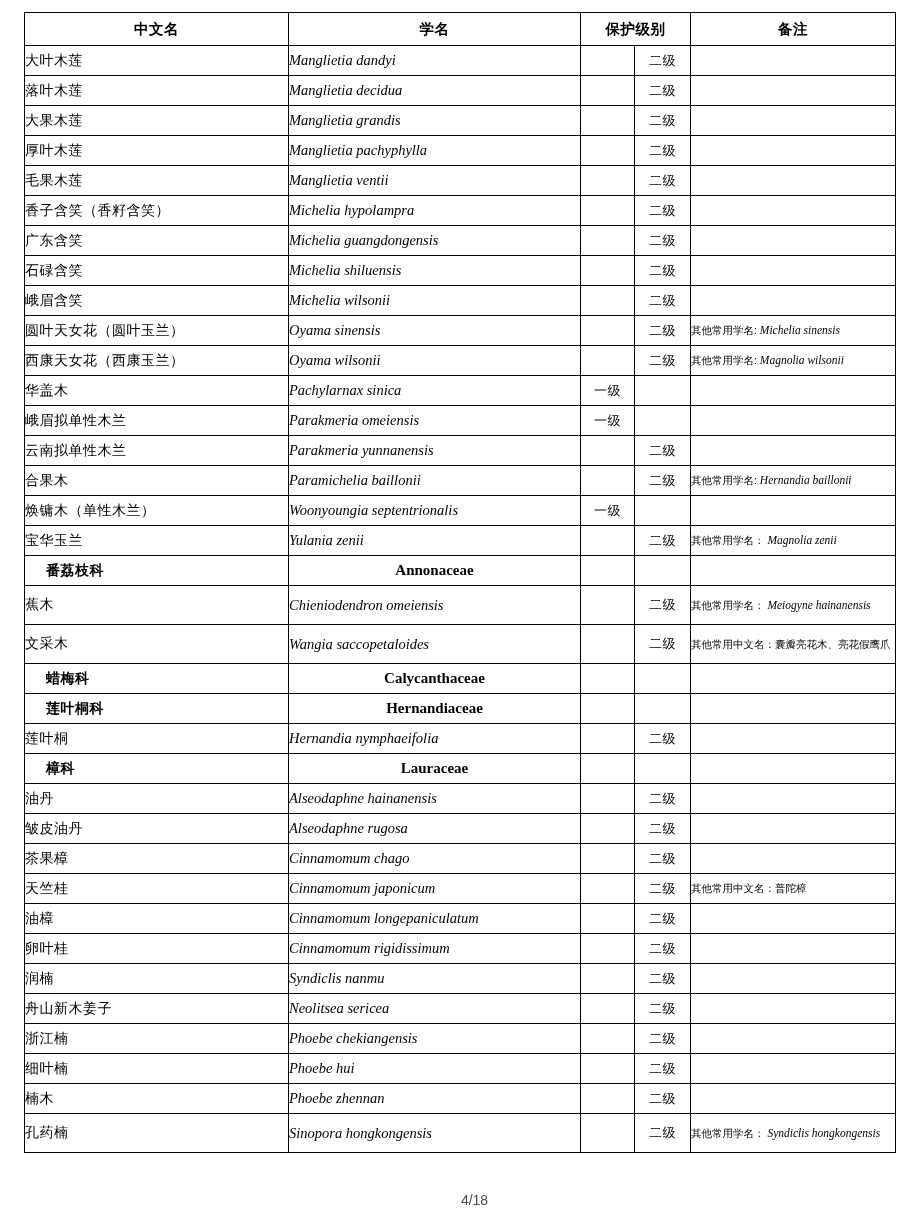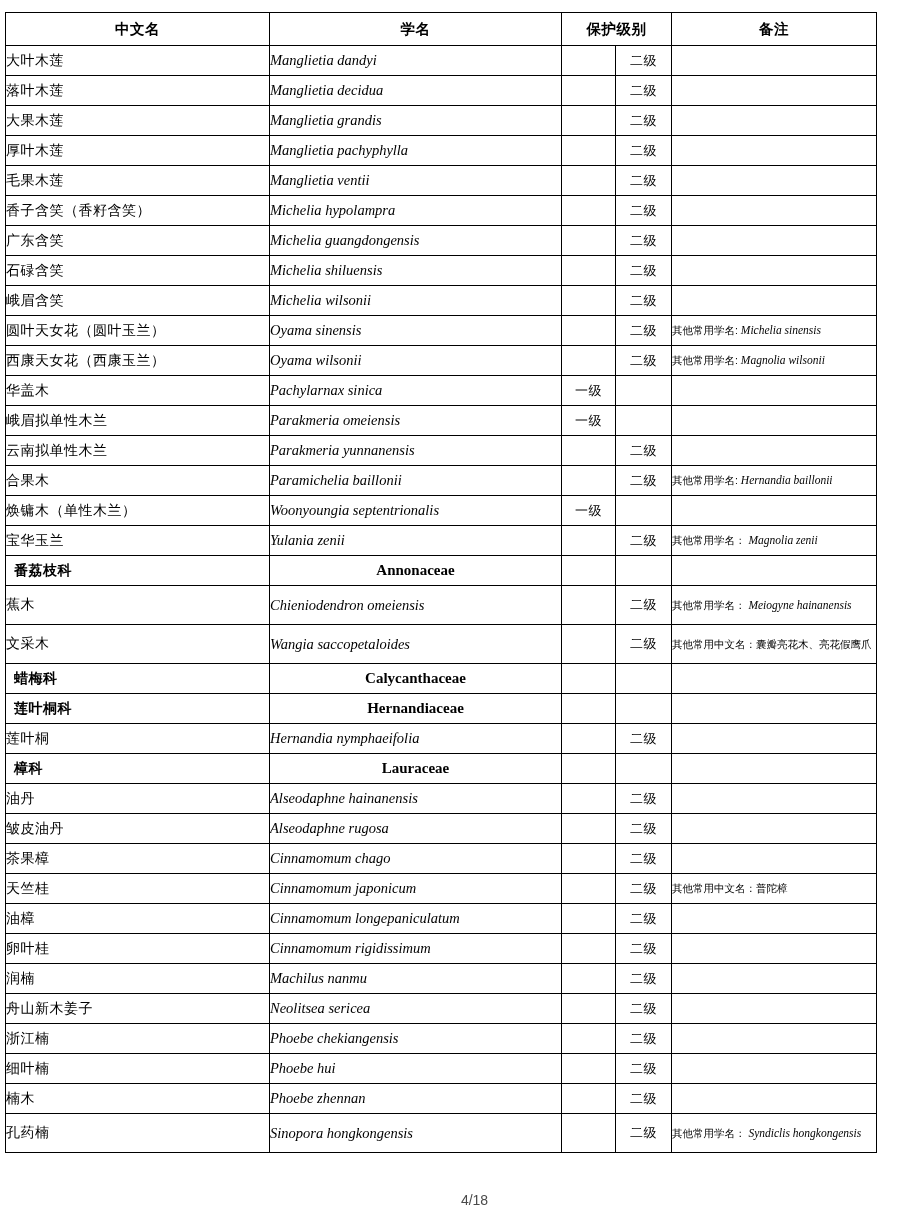--- a/index.html
+++ b/index.html
@@ -11,21 +11,21 @@
     width: 917px;
     height: 1232px;
     font-family: "Liberation Serif", "DejaVu Serif", serif;
     color: #000000;
     position: relative;
     overflow: hidden;
   }
 
   #page {
     position: absolute;
-    left: 5px;
+    left: 24px;
     top: 12px;
     width: 871px;
   }
 
   table.species-table {
     width: 871px;
     border-collapse: collapse;
     table-layout: fixed;
   }
 
@@ -95,21 +95,21 @@
     font-weight: bold;
     font-style: normal;
     font-family: "Liberation Sans", "DejaVu Sans", sans-serif;
     font-size: 14px;
   }
   tr.family td.sci {
     font-family: "Liberation Serif", "DejaVu Serif", serif;
     font-size: 15px;
     text-align: center;
   }
-  tr.family td.cn { padding-left: 8px; }
+  tr.family td.cn { padding-left: 21px; }
 
   tr.tall td { height: 38px; }
 
   .page-footer {
     position: absolute;
     left: 16px;
     top: 1192px;
     width: 917px;
     text-align: center;
     font-size: 14px;
@@ -343,21 +343,21 @@
         </tr>
         <tr class="species">
           <td class="cn">卵叶桂</td>
           <td class="sci">Cinnamomum rigidissimum</td>
           <td class="lvl"></td>
           <td class="lvl">二级</td>
           <td class="note"></td>
         </tr>
         <tr class="species">
           <td class="cn">润楠</td>
-          <td class="sci">Machilus nanmu</td>
+          <td class="sci">Syndiclis nanmu</td>
           <td class="lvl"></td>
           <td class="lvl">二级</td>
           <td class="note"></td>
         </tr>
         <tr class="species">
           <td class="cn">舟山新木姜子</td>
           <td class="sci">Neolitsea sericea</td>
           <td class="lvl"></td>
           <td class="lvl">二级</td>
           <td class="note"></td>

